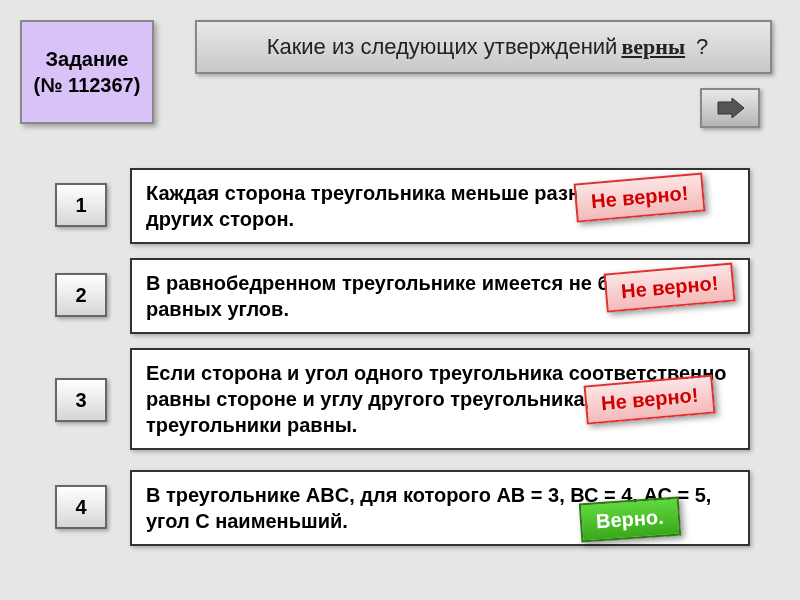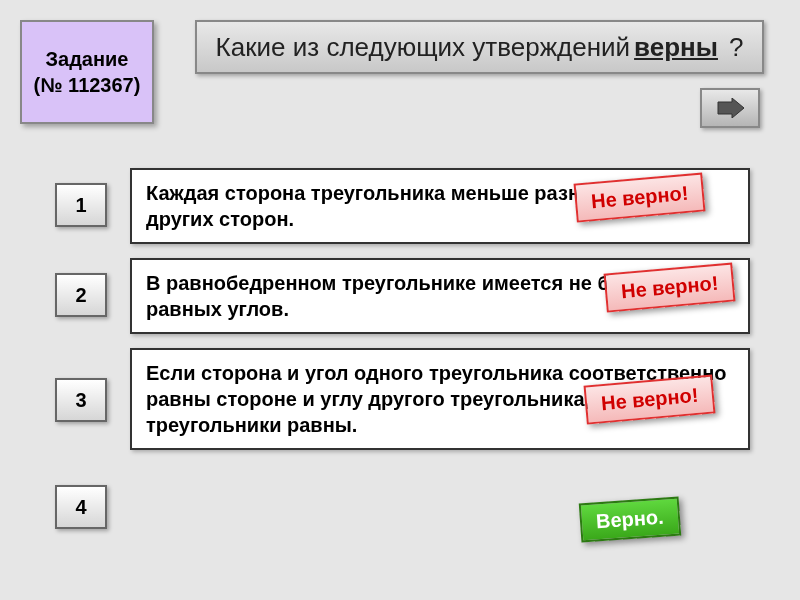--- a/index.html
+++ b/index.html
@@ -40,28 +40,30 @@
     left: 195px;
     top: 20px;
     width: 565px;
     height: 50px;
     background: linear-gradient(#e8e8e8, #c8c8c8);
     border: 2px solid #888;
     box-shadow: 2px 2px 4px rgba(0,0,0,0.3);
     display: flex;
     align-items: center;
     justify-content: center;
-    font-size: 26px;
+    font-size: 22px;
     color: #222;
+    padding-left: 8px;
   }
   .question-bar .emph {
     text-decoration: underline;
     font-weight: bold;
     margin-left: 4px;
     margin-right: 11px;
+    font-family: Liberation Serif, serif;
   }
   .next-btn {
     position: absolute;
     left: 700px;
     top: 88px;
     width: 56px;
     height: 36px;
     background: linear-gradient(#e8e8e8, #b5b5b5);
     border: 2px solid #888;
     box-shadow: 2px 2px 4px rgba(0,0,0,0.3);
@@ -165,17 +167,20 @@
   <div class="stmt" style="top:348px;">
     <span>Если сторона и угол одного треугольника соответственно равны стороне и углу другого треугольника, то такие треугольники равны.</span>
   </div>
   <div class="badge badge-wrong r-5" style="left:585px; top:380px;">
     <span>Не верно!</span>
   </div>
 
   <div class="num-btn" style="left:55px; top:485px;">
     <span>4</span>
   </div>
+  <div class="stmt" style="top:470px;">
+    <span>В треугольнике ABC, для которого АВ = 3, ВС = 4, АС = 5, угол С наименьший.</span>
+  </div>
   <div class="badge badge-right r-4" style="left:580px; top:500px;">
     <span>Верно.</span>
   </div>
 
 </div>
 
 </body></html>

